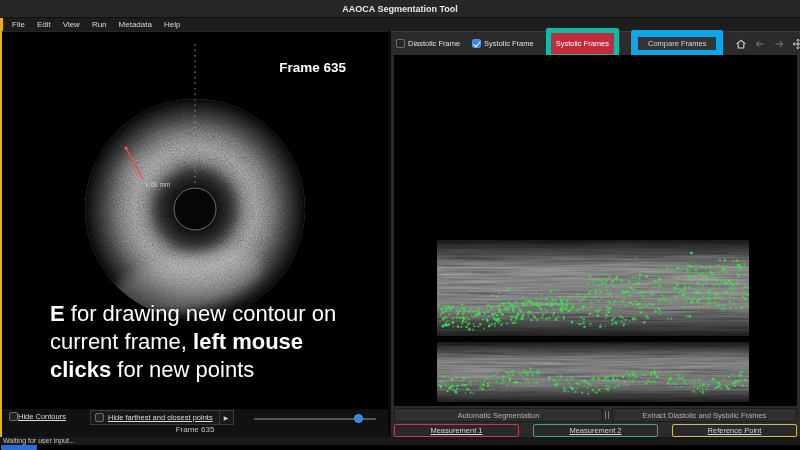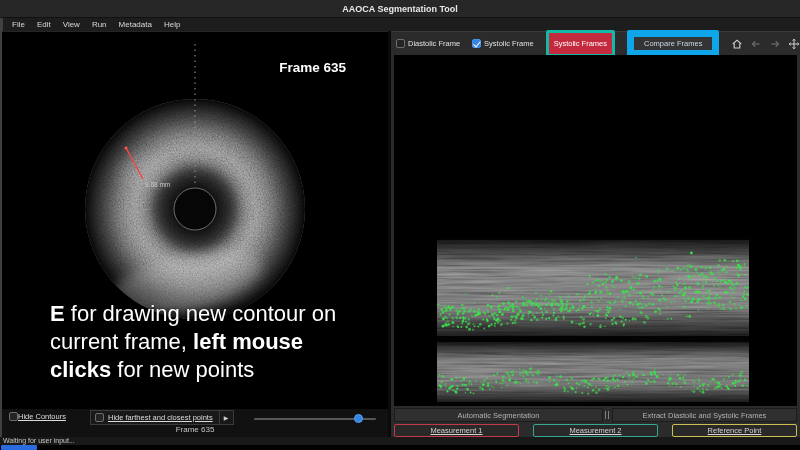--- a/index.html
+++ b/index.html
@@ -1,18 +1,18 @@
 <!DOCTYPE html>
 <html><head>
 <meta charset="utf-8">
 <style>
   *{margin:0;padding:0;box-sizing:border-box}
   html,body{width:800px;height:450px;overflow:hidden;background:#000}
   body{font-family:"Liberation Sans",sans-serif;position:relative}
-  .app{position:absolute;inset:0;background:#404040}
+  .app{position:absolute;inset:0;background:#eab308}
 
   
   .titlebar{position:absolute;left:0;top:0;width:800px;height:18px;background:#272727;border-bottom:1px solid #111;display:flex;align-items:center;justify-content:center}
   .title{font-size:9px;font-weight:bold;color:#e8e8e8}
   .menubar{position:absolute;left:3px;top:18px;width:800px;height:13px;background:#1d1d1d;display:flex;align-items:flex-end;padding-left:3px}
   .menu-item{font-size:8px;color:#d8d8d8;padding:0 6px;line-height:13px;cursor:default}
 
   
   .left-panel{position:absolute;left:2px;top:31px;width:386px;height:406px;background:#111}
   .ivus-view{position:absolute;left:0;top:0;width:386px;height:377px;background:#000;border-top:1px solid #262626}
@@ -36,21 +36,21 @@
 
   
   .v-divider{position:absolute;left:388px;top:31px;width:3px;height:406px;background:#0a0a0a}
 
   
   .right-panel{position:absolute;left:391px;top:31px;width:409px;height:406px;background:#2b2b2b;border-top:1px solid #3a3a3a}
   .right-toolbar{position:absolute;left:5px;top:2px;right:4px;height:19px;display:flex;align-items:center;gap:12px}
   .check-inline{display:flex;align-items:center;gap:3px;cursor:default}
   .tb-label{font-size:7.5px;color:#e0e0e0;white-space:nowrap}
   button{font-family:inherit;cursor:pointer}
-  .btn-red{background:#c42a3e;border:3px solid #14b8a6;color:#fff;font-size:7.5px;padding:6px 5px;border-radius:2px;white-space:nowrap}
+  .btn-red{background:#c42a3e;border:5px solid #14b8a6;color:#fff;font-size:7.5px;padding:6px 5px;border-radius:2px;white-space:nowrap}
   .btn-dark{background:#343434;border:7px solid #0ea5e9;color:#ccd8e6;font-size:7.5px;padding:2px 10px;border-radius:2px;white-space:nowrap}
   .icon-group{margin-left:auto;display:flex;align-items:center;gap:7px;color:#d2d2d2;padding-right:4px}
   .icon{display:flex;align-items:center;justify-content:center}
   .icon svg{display:block}
   .icon.dim{color:#6e6e6e}
 
   .fig-canvas{position:absolute;left:3px;top:23px;width:403px;height:351px;background:#000}
   .long-view{position:absolute;left:43px;top:183px;width:312px;height:167px}
 
   .seg-row{position:absolute;left:3px;top:376px;width:403px;height:14px;display:flex;align-items:stretch}

